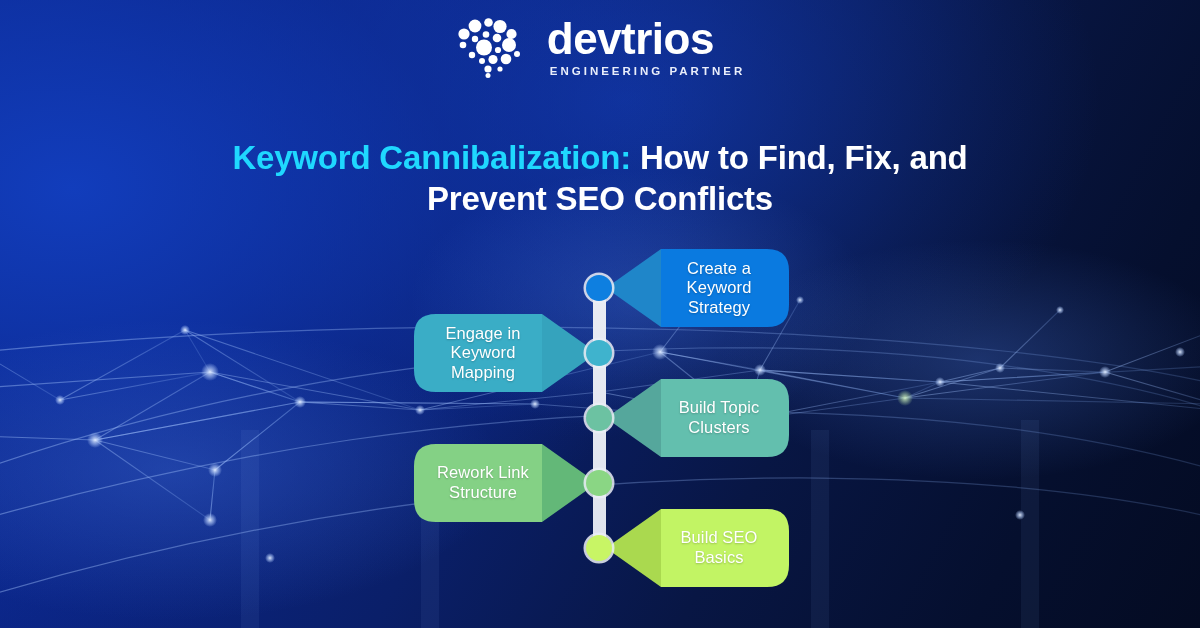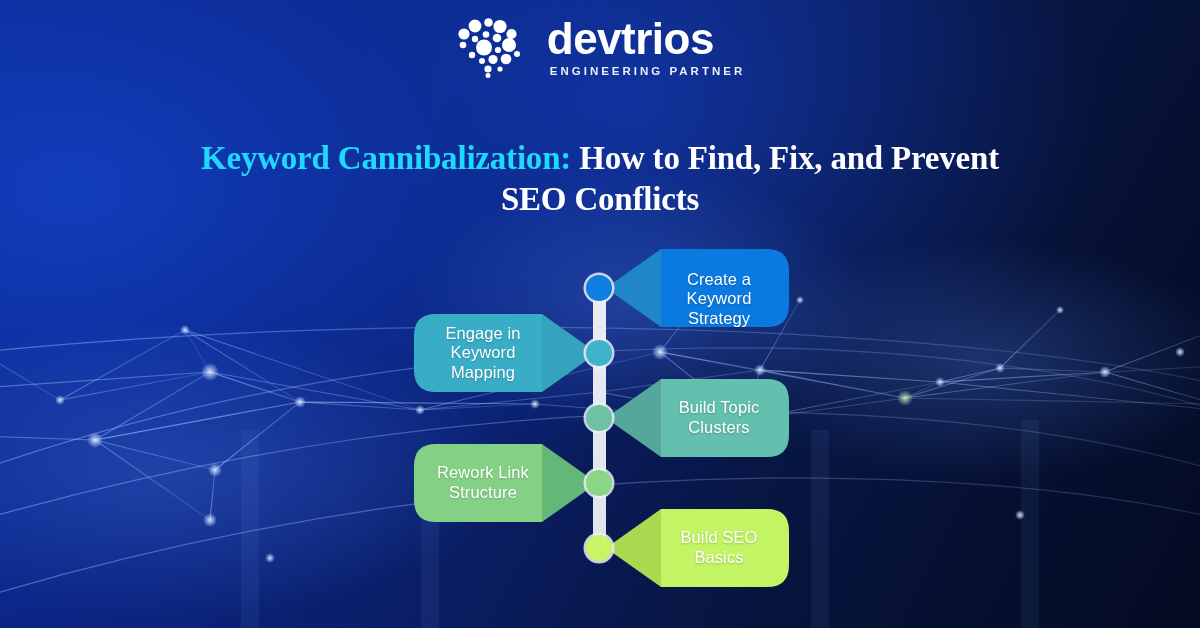--- a/index.html
+++ b/index.html
@@ -37,21 +37,21 @@
   .logo-tag {
     color:#e9eefb; font-size:11.5px; font-weight:700;
     letter-spacing:3.0px; margin-top:5px; padding-left:3px;
   }
 
   
   #headline {
     position:absolute; top:138px; left:50%; transform:translateX(-50%);
     width:860px; text-align:center; z-index:5;
     font-size:33px; font-weight:700; line-height:1.23;
-    color:#ffffff; letter-spacing:-0.2px;font-family:Liberation Serif, serif;
+    color:#ffffff; letter-spacing:-0.2px;
   }
   #headline .hl-accent { color:#1fd8ff; font-weight:800; }
 
   
   #flow { position:absolute; inset:0; z-index:4; }
   #track {
     position:absolute; left:593px; top:288px;
     width:13px; height:258px;
     background:linear-gradient(180deg,#eef0f5 0%,#e2e5ee 100%);
     border-radius:7px;
@@ -206,21 +206,21 @@
       <div class="logo-name">devtrios</div>
       <div class="logo-tag">ENGINEERING PARTNER</div>
     </div>
   </div>
 
   <h1 id="headline"><span class="hl-accent">Keyword Cannibalization:</span><span> How to Find, Fix, and Prevent SEO Conflicts</span></h1>
 
   <div id="flow">
     <div id="track" style="background: linear-gradient(rgb(233, 236, 243) 0%, rgb(223, 227, 237) 100%);"></div>
 
-    <div class="step right" style="left:609px; top:249px; width:180px; height:100px;">
+    <div class="step right" style="left:609px; top:249px; width:180px; height:78px;">
       <svg width="180" height="78" viewBox="0 0 180 78">
         <path id="s1p" d="M52,0 L52,78 L4,44 Q-2,39 4,34 Z" fill="#1f86c9"></path>
         <path id="s1b" d="M52,0 H158 Q180,0 180,22 V56 Q180,78 158,78 H52 Z" fill="#0a7ae0"></path>
       </svg>
       <div class="step-label">Create a Keyword Strategy</div>
     </div>
 
     <div class="step left" style="left:412px; top:314px; width:182px; height:78px;">
       <svg width="182" height="78" viewBox="0 0 182 78">
         <path id="s2p" d="M130,0 L130,78 L178,44 Q184,39 178,34 Z" fill="#35a3bd"></path>

